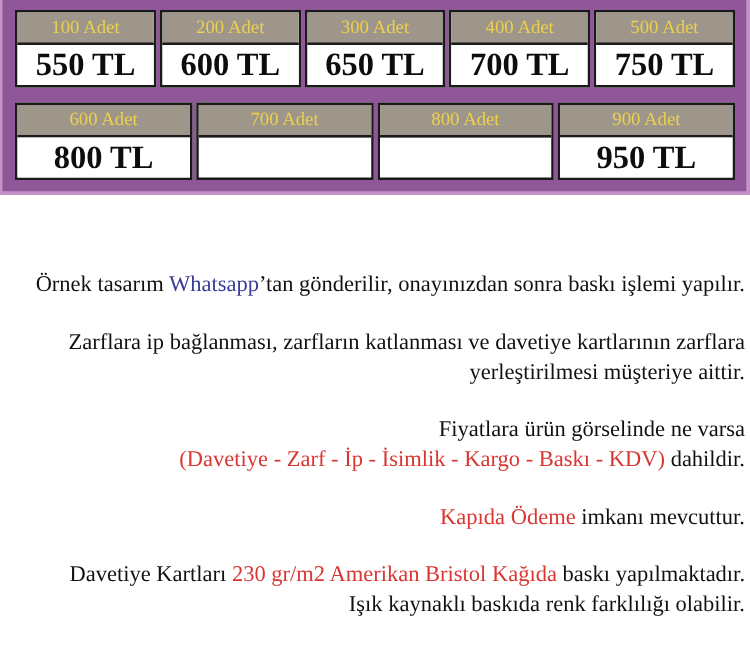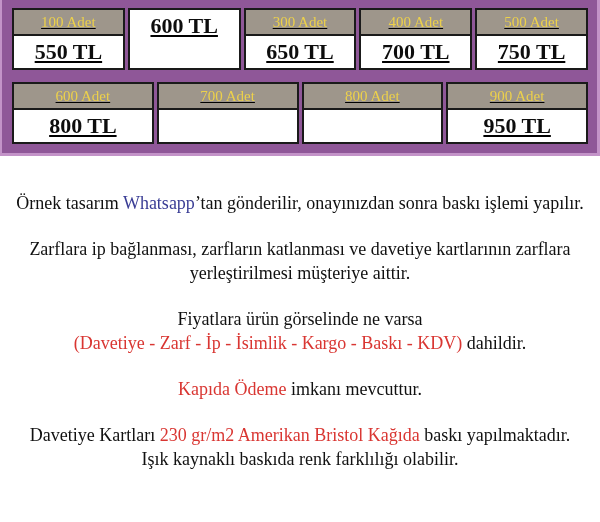--- a/index.html
+++ b/index.html
@@ -15,49 +15,48 @@
     background: #8F5798;
     border-left: 2px solid #C393C8;
     border-right: 3px solid #C393C8;
     border-bottom: 3px solid #C393C8;
     padding: 8px 9px 0 10px;
   }
   .ptable {
     display: flex;
     gap: 3px;
     margin-bottom: 12px;
-    text-decoration: underline;
   }
   .col {
     flex: 1;
     border: 2px solid #1a1a1a;
     background: #ffffff;
     min-width: 0;
   }
   .qty {
     background: #9E968B;
     color: #EDD14A;
     font-size: 15px;
     line-height: 24px;
     text-align: center;
     border-bottom: 2px solid #1a1a1a;
     white-space: nowrap;
   }
   .price {
     background: #ffffff;
     color: #0d0d0d;
     font-weight: bold;
-    font-size: 22px;
+    font-size: 26px;
     line-height: 32px;
     text-align: center;
     white-space: nowrap;
   }
   .content {
-    padding: 35px 4px 0;
-    text-align: center;
+    padding: 59px 4px 0;
+    text-align: right;
     font-size: 18px;
     color: #111111;
   }
   .content p {
     margin: 0 0 22px;
     line-height: 24px;
   }
   .red  { color: #D93632; }
   .blue { color: #3A3D95; }
 </style>
@@ -65,20 +64,21 @@
 <body>
 
 <div class="band">
 
   <div class="ptable">
     <div class="col">
         <div class="qty">100 Adet</div>
         <div class="price">550 TL</div>
       </div>
     <div class="col">
+        <div class="qty">200 Adet</div>
         <div class="price">600 TL</div>
       </div>
     <div class="col">
         <div class="qty">300 Adet</div>
         <div class="price">650 TL</div>
       </div>
     <div class="col">
         <div class="qty">400 Adet</div>
         <div class="price">700 TL</div>
       </div>

